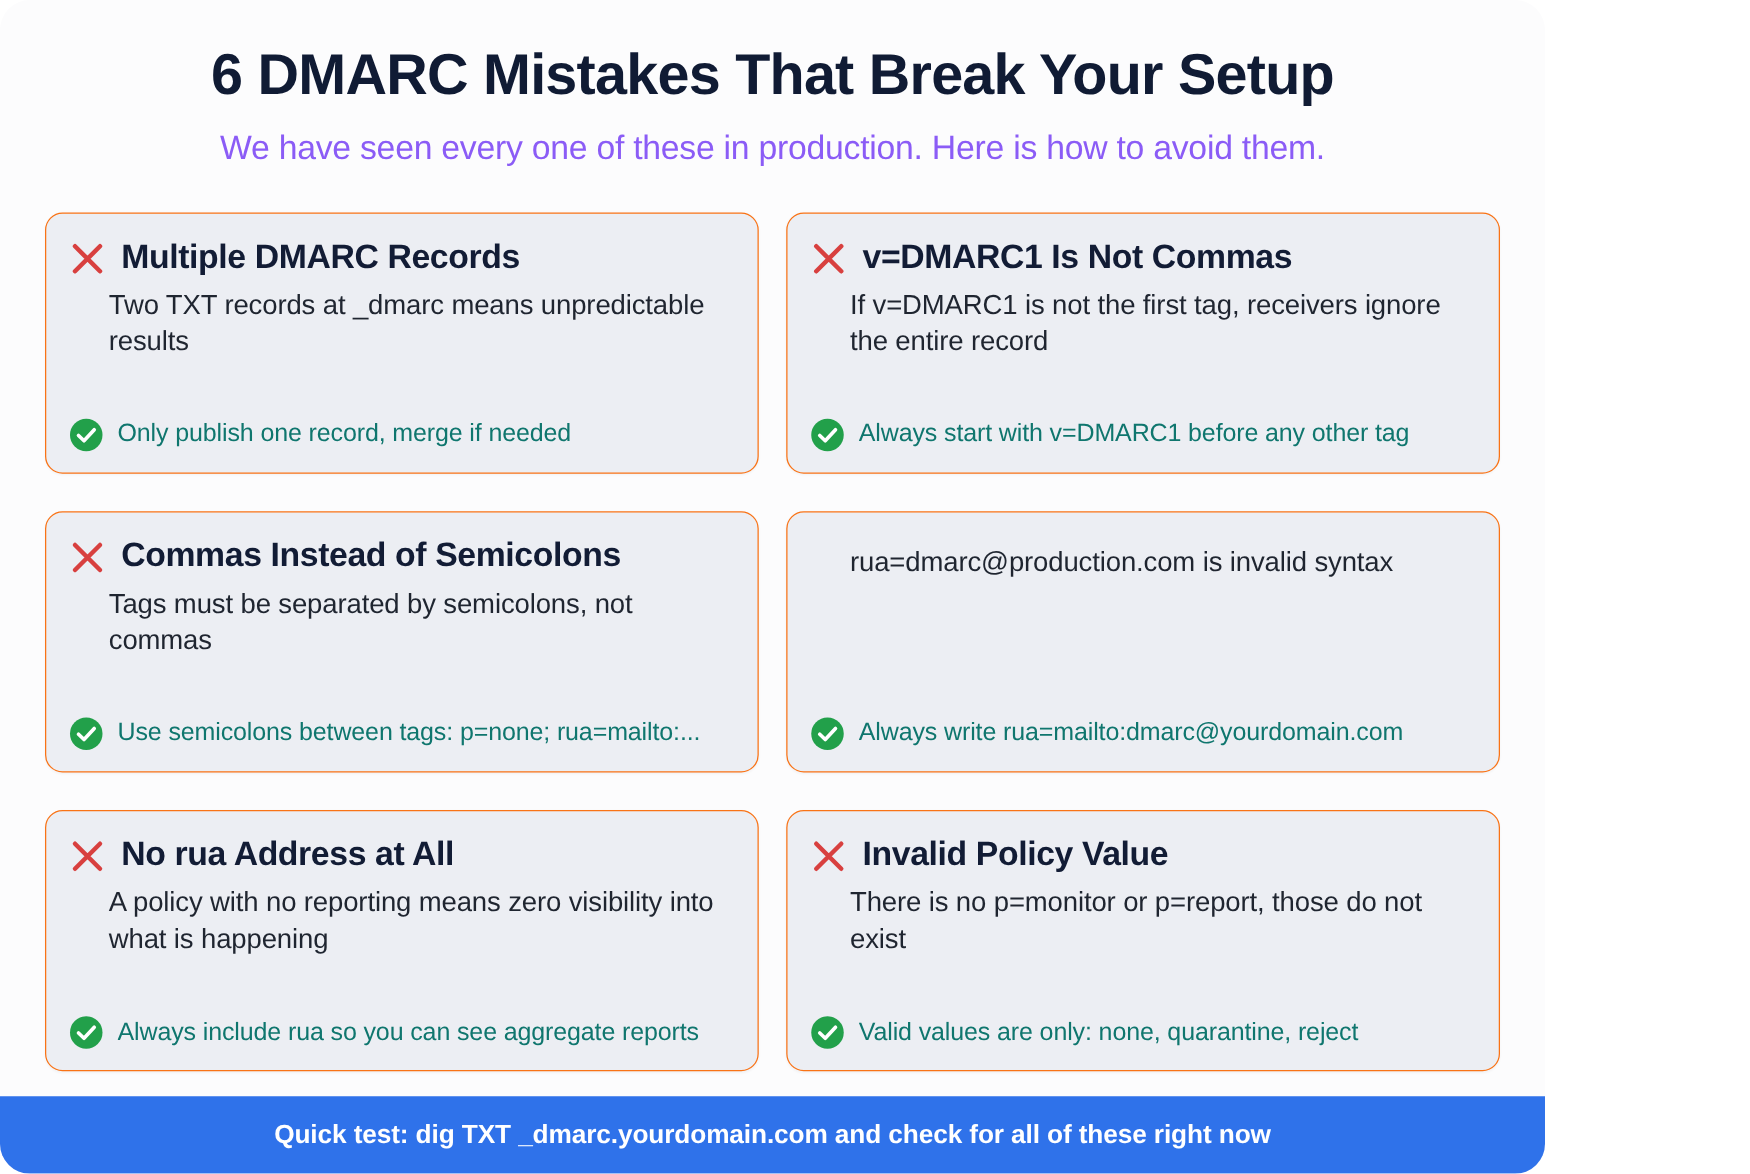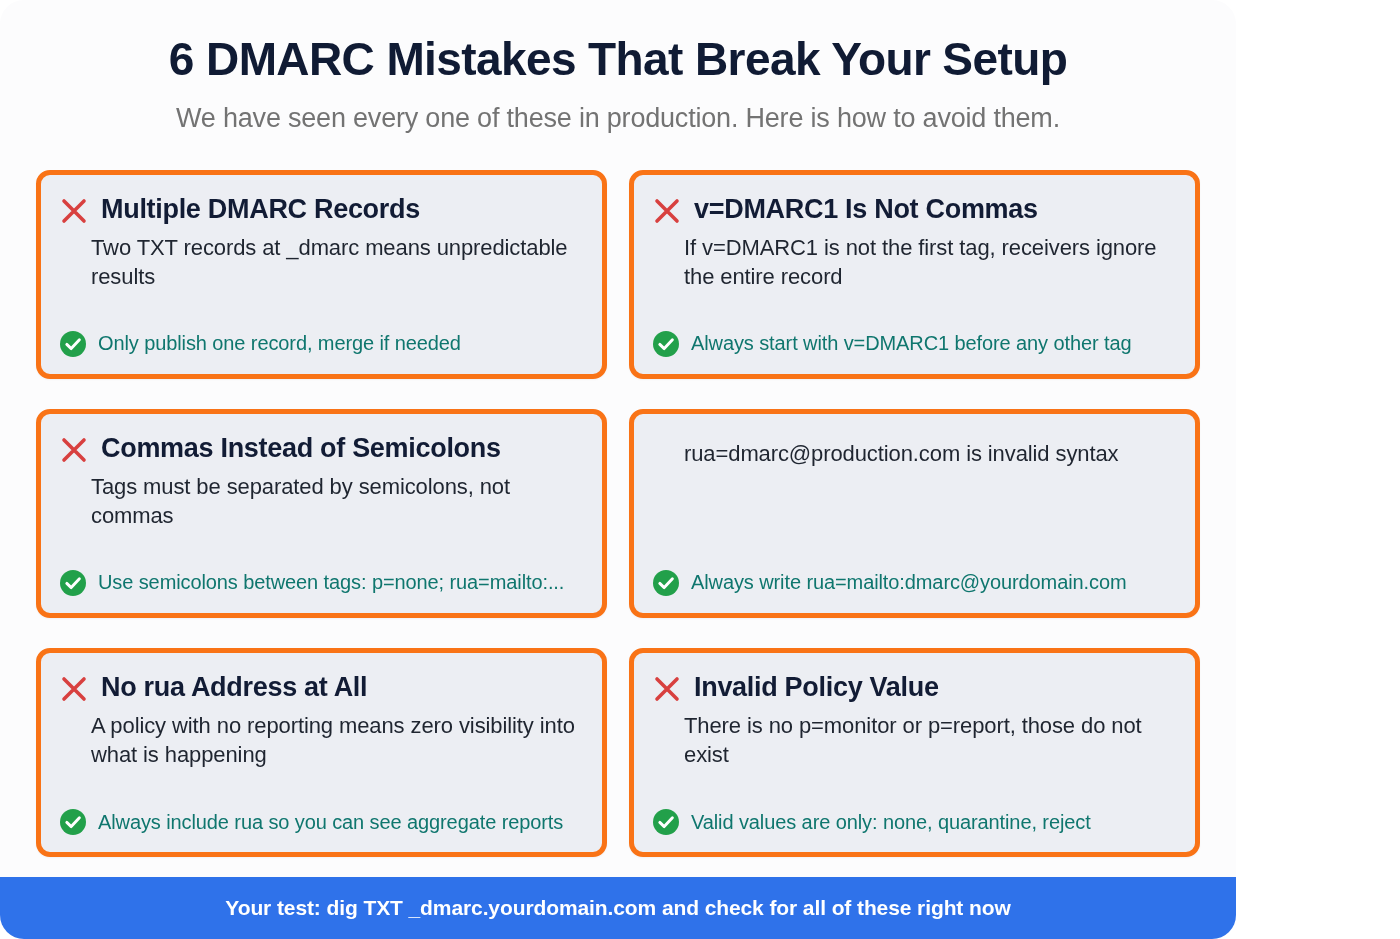--- a/index.html
+++ b/index.html
@@ -37,40 +37,40 @@
     font-size:46px;
     font-weight:bold;
     color:#101b34;
     letter-spacing:-0.6px;
     line-height:1.12;
   }
   .subtitle {
     margin-top:16px;
     font-size:27px;
     font-weight:400;
-    color:#737373;
+    color:#8b5cf6;
     line-height:1.2;
     letter-spacing:-0.2px;
   }
 
   
   .grid {
     flex:1 1 auto;
     display:grid;
     grid-template-columns:1fr 1fr;
     grid-template-rows:1fr 1fr 1fr;
     column-gap:22px;
     row-gap:30px;
     padding:36px 36px 20px 36px;
     align-content:stretch;
   }
 
   .card {
     background:#eceef3;
-    border:5px solid #f97316;
+    border:1px solid #f97316;
     border-radius:14px;
     padding:18px 20px 16px 18px;
     display:flex;
     flex-direction:column;
     box-shadow:0 1px 2px rgba(16,27,52,0.045);
     min-height:0;
   }
 
   .card-head {
     display:flex;
@@ -273,16 +273,16 @@
               <path d="M7.8 14.4 L12.2 18.6 L20.4 9.8" stroke="#ffffff" stroke-width="2.9" stroke-linecap="round" stroke-linejoin="round" fill="none"></path>
             </svg>
         </span>
         <div class="fix-text">Valid values are only: none, quarantine, reject</div>
       </div>
     </div>
 
   </div>
 
   <div class="banner">
-    <span>Your test: dig TXT _dmarc.yourdomain.com and check for all of these right now</span>
+    <span>Quick test: dig TXT _dmarc.yourdomain.com and check for all of these right now</span>
   </div>
 
 </div>
 
 </body></html>

